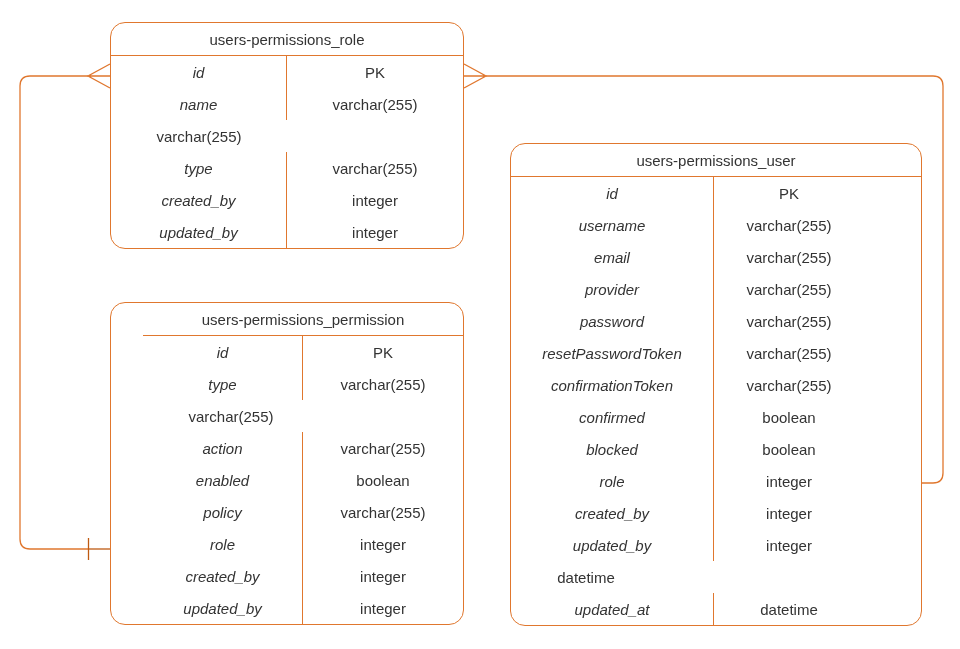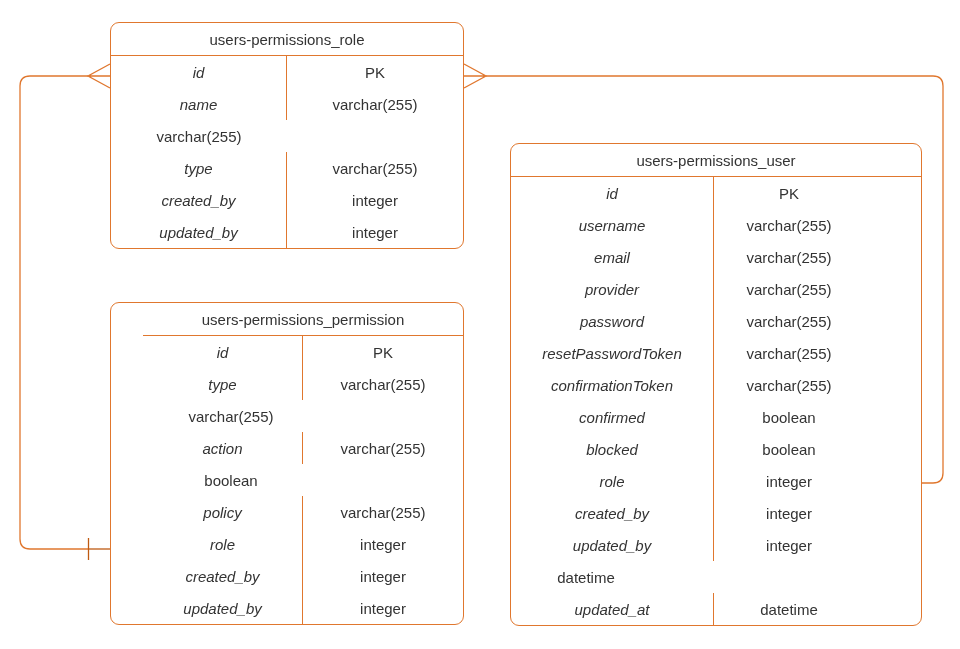--- a/index.html
+++ b/index.html
@@ -25,21 +25,21 @@
     width: 960px; height: 649px;
     pointer-events: none;
   }
   .edge-main { stroke: var(--line); stroke-width: 1.3; fill: none; }
   .edge-dark { stroke: var(--line-dark); stroke-width: 1.3; fill: none; }
 
   .table {
     position: absolute;
     background: var(--bg);
     border: 1px solid var(--line);
-    border-radius: 9px;
+    border-radius: 15px;
   }
   .t-role       { left: 110px; top: 22px;  width: 354px; }
   .t-permission { left: 110px; top: 302px; width: 354px; padding-left: 32px; }
   .t-user       { left: 510px; top: 143px; width: 412px; }
 
   .table-title {
     height: 33px;
     line-height: 33px;
     text-align: center;
     font-size: 15px;
@@ -129,20 +129,21 @@
           <div class="cell type">varchar(255)</div>
         </div>
         <div class="row">
           <div class="cell type">varchar(255)</div>
         </div>
         <div class="row">
           <div class="cell field">action</div>
           <div class="cell type">varchar(255)</div>
         </div>
         <div class="row">
+          <div class="cell field">enabled</div>
           <div class="cell type">boolean</div>
         </div>
         <div class="row">
           <div class="cell field">policy</div>
           <div class="cell type">varchar(255)</div>
         </div>
         <div class="row">
           <div class="cell field">role</div>
           <div class="cell type">integer</div>
         </div>

